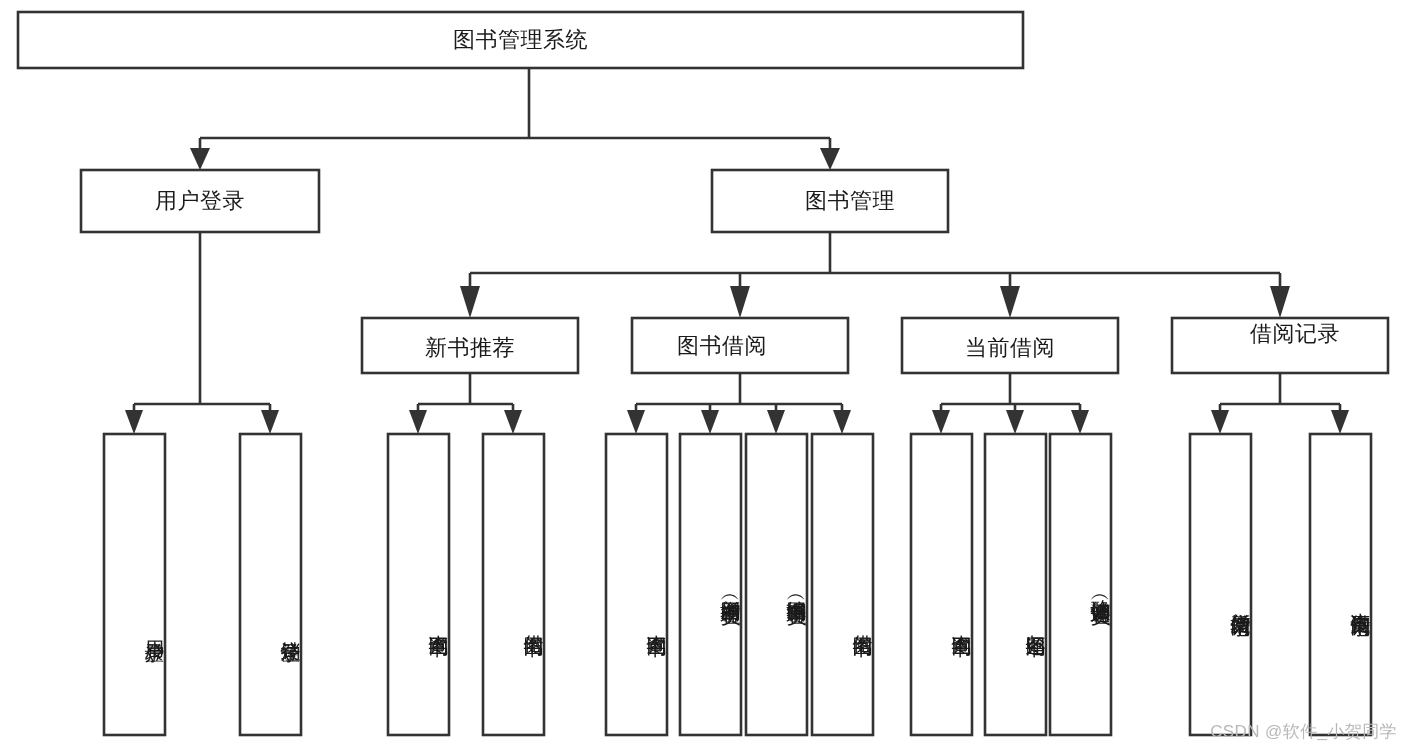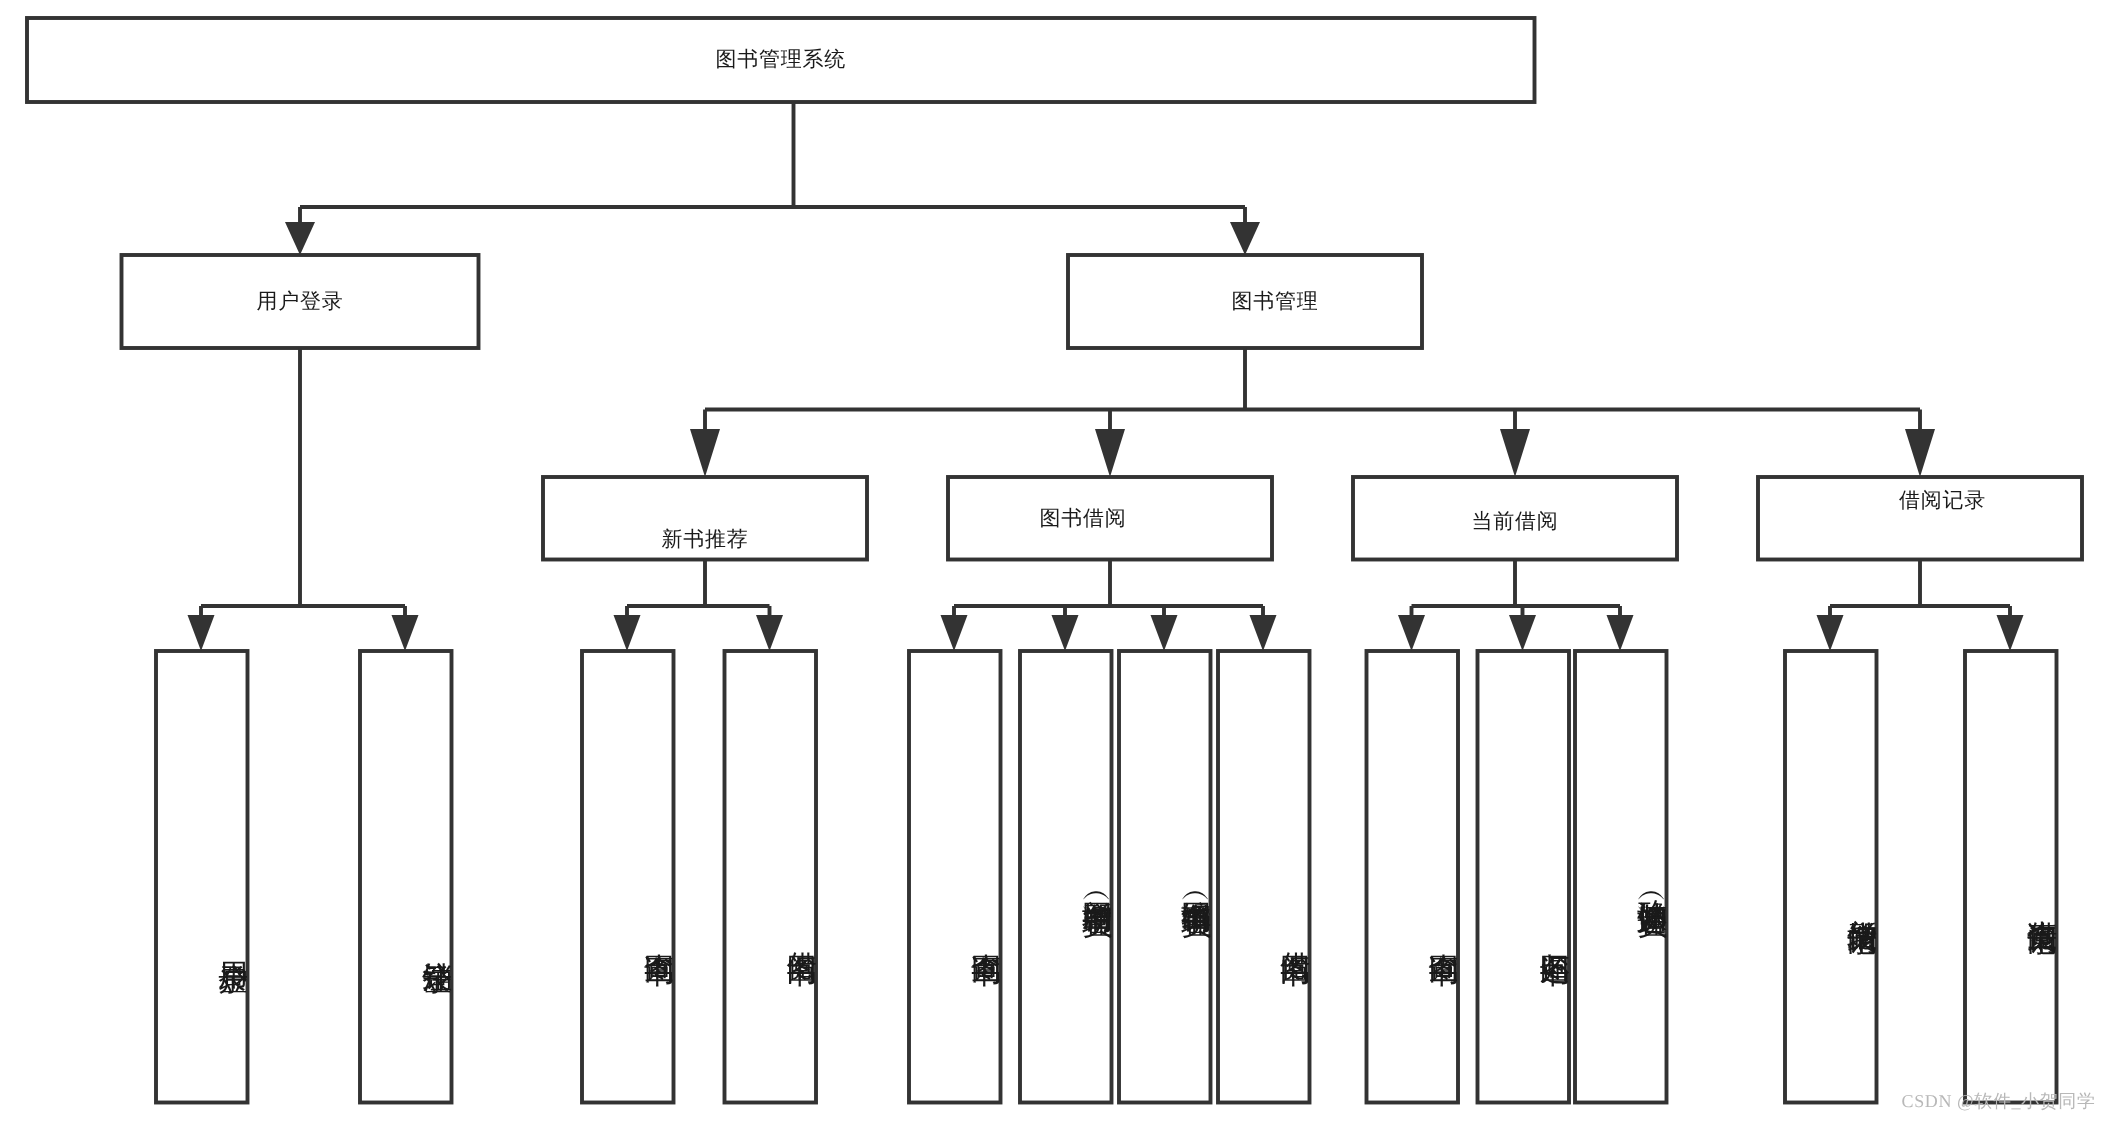--- a/index.html
+++ b/index.html
@@ -41,21 +41,21 @@
     fill: #333333;
     stroke: none;
   }
   .node-label {
     position: absolute;
     display: flex;
     align-items: center;
     justify-content: center;
     color: #1a1a1a;
     font-family: "Liberation Sans", "DejaVu Sans", sans-serif;
-    font-size: 14px;
+    font-size: 22px;
     line-height: 1.08;
     letter-spacing: 0.5px;
     white-space: nowrap;
     pointer-events: none;
   }
   .node-label.vertical {
     writing-mode: vertical-rl;
     text-orientation: upright;
     font-size: 20px;
     letter-spacing: 1px;
@@ -65,22 +65,22 @@
   }
   .node-hit {
     position: absolute;
     background: transparent;
   }
   #watermark {
     position: absolute;
     right: 8px;
     bottom: 4px;
     color: #b8b8b8;
-    font-size: 12px;
-    font-family: Liberation Serif, serif;
+    font-size: 17px;
+    font-family: Liberation Sans, sans-serif;
     letter-spacing: 0.4px;
     white-space: nowrap;
   }
 </style>
 </head>
 <body>
 
 <div id="diagram-root">
 
   <svg id="diagram-svg" viewBox="0 0 1405 747" xmlns="http://www.w3.org/2000/svg">
@@ -167,21 +167,21 @@
     <polygon class="arrow-head" points="1211,410 1229,410 1220,434"></polygon>
     <path class="connector" d="M 1340 404 L 1340 412"></path>
     <polygon class="arrow-head" points="1331,410 1349,410 1340,434"></polygon>
   </svg>
 
   <div class="node-label" style="left:18px; top:12px; width:1005px; height:56px;">图书管理系统</div>
 
   <div class="node-label" style="left:81px; top:170px; width:238px; height:62px;">用户登录</div>
   <div class="node-label" style="left:712px; top:170px; width:236px; height:62px;padding-left:20px;">图书管理</div>
 
-  <div class="node-label" style="left:362px; top:332px; width:216px; height:55px;">新书推荐</div>
+  <div class="node-label" style="left:362px; top:320px; width:216px; height:55px;">新书推荐</div>
   <div class="node-label" style="left:632px; top:318px; width:180px; height:55px;">图书借阅</div>
   <div class="node-label" style="left:902px; top:318px; width:216px; height:59px;">当前借阅</div>
   <div class="node-label" style="left:1172px; top:306px; width:216px; height:55px;padding-left:15px;">借阅记录</div>
 
   <div class="node-label vertical" style="left:104px; top:524px; width:61px; height:201px;">用户登录</div>
   <div class="node-label vertical" style="left:240px; top:524px; width:61px; height:201px;">注销登录</div>
   <div class="node-label vertical" style="left:388px; top:512px; width:61px; height:213px;">查询图书</div>
   <div class="node-label vertical" style="left:483px; top:512px; width:61px; height:213px;">借阅图书</div>
   <div class="node-label vertical" style="left:606px; top:512px; width:61px; height:213px;">查询图书</div>
   <div class="node-label vertical" style="left:680px; top:440px; width:61px; height:292px;">新增图书（管理员）</div>

